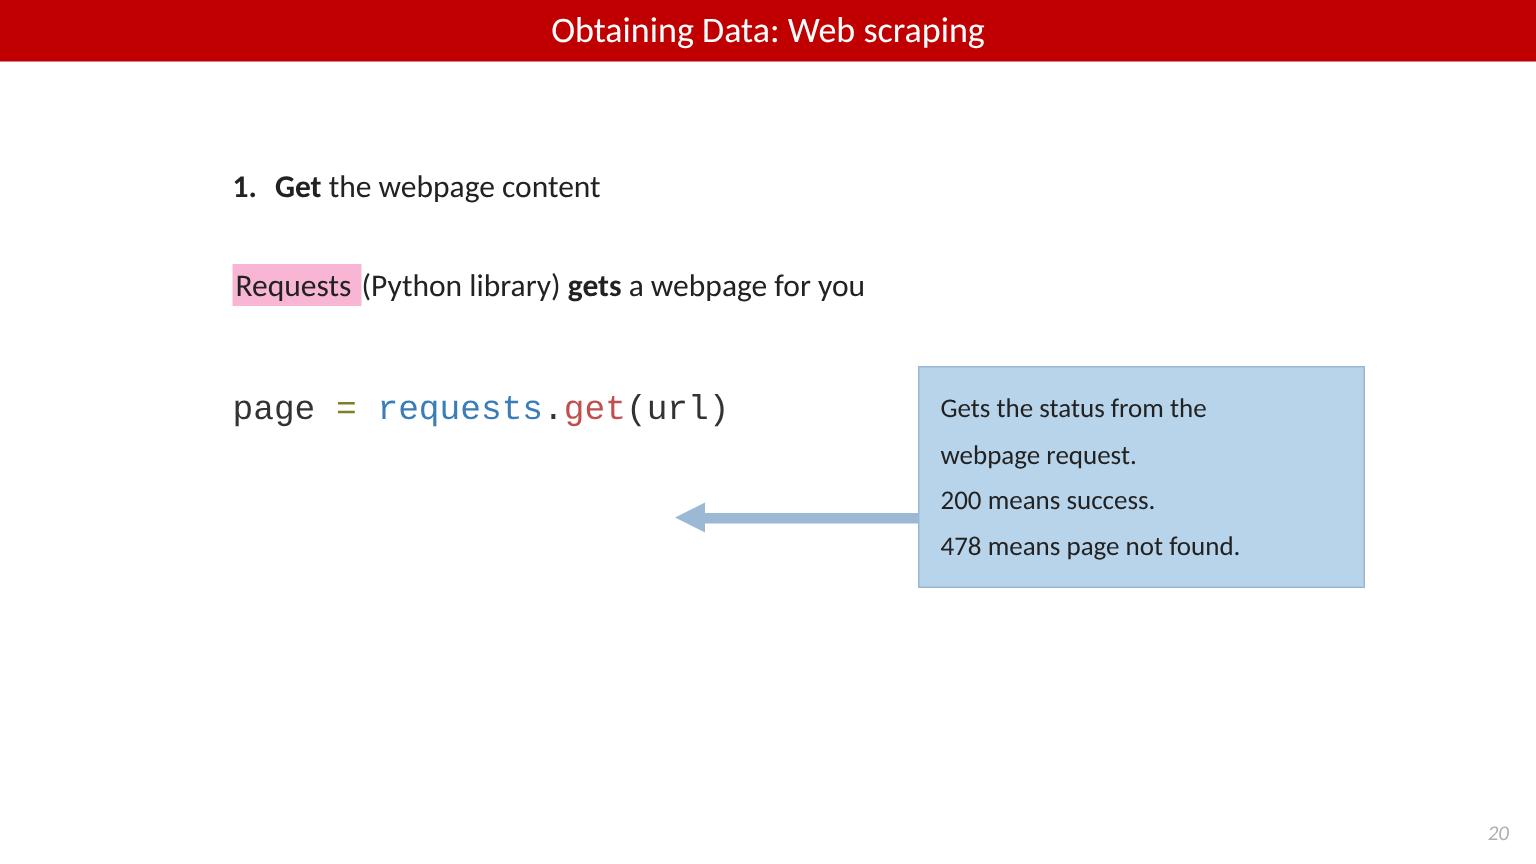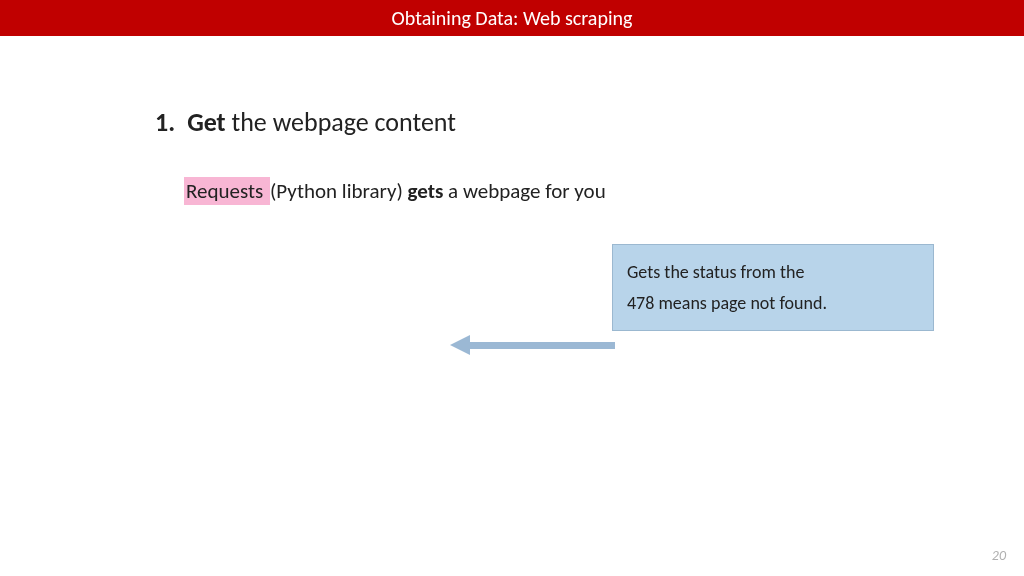--- a/index.html
+++ b/index.html
@@ -9,58 +9,57 @@
       font-family: Calibri, Arial, sans-serif;
       background: #fff;
       position: relative;
       overflow: hidden;
     }
     .header {
       background: #c00000;
       color: #fff;
       text-align: center;
       padding: 6px 12px;
-      font-size: 20px;
+      font-size: 24px;
       font-weight: 400;
     }
     .content {
       padding: 70px 155px 0 155px;
     }
     .bullet-line {
-      font-size: 26px;
+      font-size: 21px;
       color: #222;
       margin-bottom: 40px;
     }
     .bullet-num { font-weight: 700; margin-right: 12px; }
     .bold { font-weight: 700; }
     .desc-line {
       font-size: 21px;
       color: #222;
       margin-bottom: 50px;
-      margin-left: 29px;
     }
     .highlight {
       background: #f8b6d4;
       padding: 1px 2px;
     }
     .code-block {
       font-family: "Courier New", monospace;
       font-size: 23px;
       line-height: 1.8;
       color: #333;
     }
     .code-line { white-space: pre; }
     .kw-blue { color: #3a7db8; }
     .kw-red { color: #c0504d; }
     .kw-olive { color: #7f7f2a; }
     .callout {
       position: absolute;
       left: 612px;
       top: 244px;
-      width: 322px;
+      width: 298px;
       background: #b8d4ea;
       border: 1px solid #9bb8d0;
       padding: 12px 14px;
       font-size: 18px;
       color: #222;
       line-height: 1.7;
     }
     .arrow {
       position: absolute;
       left: 450px;
@@ -105,26 +104,29 @@
 <div class="content">
   <div class="bullet-line">
     <span class="bullet-num">1.</span><span class="bold">Get</span><span> the webpage content</span>
   </div>
 
   <div class="desc-line">
     <span class="highlight">Requests </span><span>(Python library) </span><span class="bold">gets</span><span> a webpage for you</span>
   </div>
 
   <div class="code-block">
+    <div class="code-line"><span>page </span><span class="kw-olive">= </span><span class="kw-blue">requests</span><span>.</span><span class="kw-red">get</span><span>(url)</span></div>
   </div>
 </div>
 
 <div class="arrow">
   <div class="arrow-head"></div>
   <div class="arrow-line"></div>
 </div>
 
 <div class="callout">
   <div>Gets the status from the</div>
+  <div>webpage request.</div>
+  <div>200 means success.</div>
   <div>478 means page not found.</div>
 </div>
 
 <div class="page-num">20</div>
 
 </body></html>

